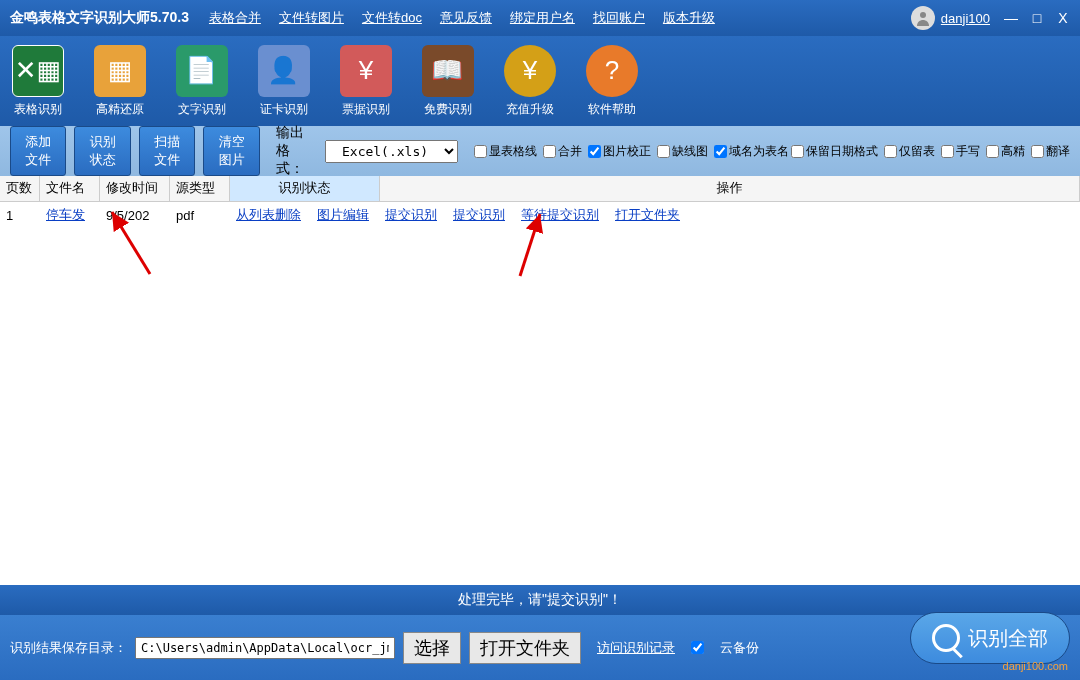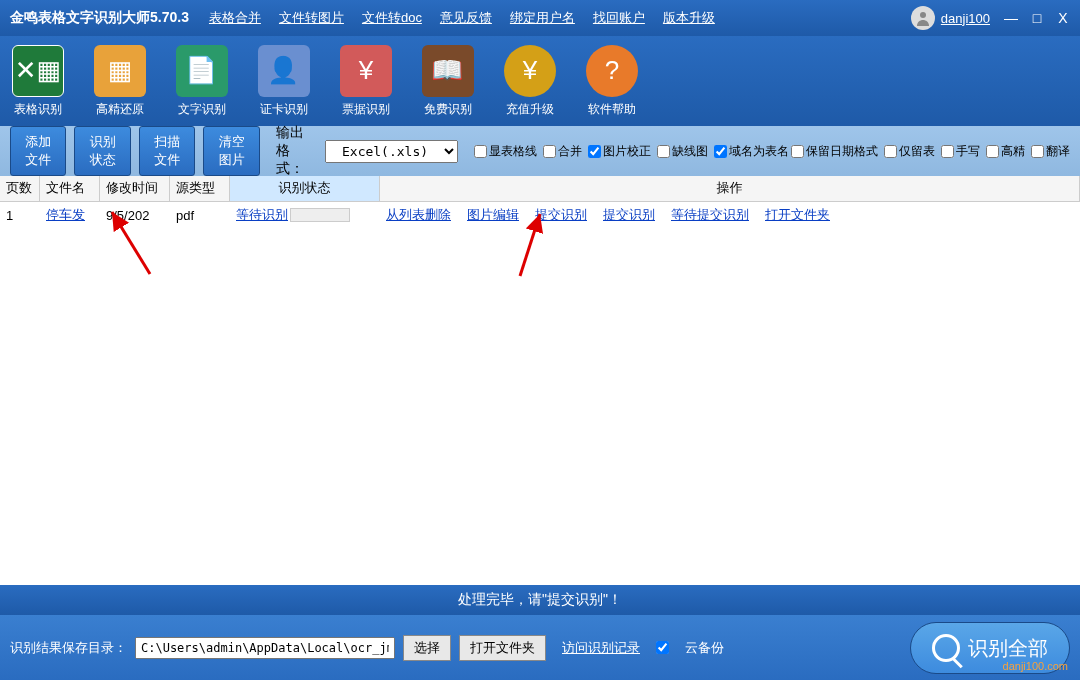--- a/index.html
+++ b/index.html
@@ -33,23 +33,23 @@
 .c-pages{width:40px;} .c-name{width:60px;} .c-time{width:70px;} .c-src{width:60px;}
 .c-status{width:150px; background:#d0e8ff; text-align:center;} 
 .c-op{flex:1; text-align:center;}
 .link{color:#0a3fc4; text-decoration:underline; cursor:pointer;}
 .row-status{width:150px; display:flex; align-items:center; gap:2px;}
 .prog{width:60px;height:14px;background:#eee;border:1px solid #ccc;display:inline-block;}
 .row-op{flex:1; display:flex; gap:16px; padding-left:10px;}
 .statusbar { height:30px; background:linear-gradient(#2a6cc0,#1e5aa8); color:#fff; display:flex; align-items:center; justify-content:center; font-size:14px; }
 .footer { height:65px; background:linear-gradient(#3a7fd0,#2a6cc0); display:flex; align-items:center; padding:16px 10px; color:#fff; gap:8px; position:relative; }
 .footer input[type=text]{ font-family:monospace; font-size:12px; width:260px; padding:2px 4px; }
-.footer .fbtn{ background:#e8e8e8; color:#000; border:1px solid #888; padding:3px 10px; cursor:pointer; font-size:13px; }
+.footer .fbtn{ background:#e8e8e8; color:#000; border:1px solid #888; padding:3px 10px; cursor:pointer; font-size:18px; }
 .footer .flink{ text-decoration:underline; cursor:pointer; margin-left:8px; }
-.big-btn{ position:absolute; right:10px; bottom:6px; width:160px; height:52px; background:linear-gradient(#5aa7e8,#3d8bde); border:1px solid #1a4a88; border-radius:28px; display:flex; align-items:center; justify-content:center; color:#fff; font-size:20px; cursor:pointer; gap:8px; }
+.big-btn{ position:absolute; right:10px; bottom:16px; width:160px; height:52px; background:linear-gradient(#5aa7e8,#3d8bde); border:1px solid #1a4a88; border-radius:28px; display:flex; align-items:center; justify-content:center; color:#fff; font-size:20px; cursor:pointer; gap:8px; }
 .big-btn .mag{ width:28px;height:28px;border:3px solid #fff;border-radius:50%; position:relative;}
 .big-btn .mag:after{content:"";position:absolute;width:3px;height:12px;background:#fff;bottom:-10px;right:-2px;transform:rotate(-45deg);}
 .wm{position:absolute;right:12px;bottom:8px;color:#f7a23c;font-size:11px;pointer-events:none;}
 svg.arrsvg{position:absolute;pointer-events:none;}
 </style>
 </head>
 <body>
 
 <div class="titlebar">
   <span class="title">金鸣表格文字识别大师5.70.3</span>
@@ -175,24 +175,20 @@
     <div class="col c-time">修改时间</div>
     <div class="col c-src">源类型</div>
     <div class="col c-status">识别状态</div>
     <div class="col c-op">操作</div>
   </div>
   <div class="grid-row">
     <div class="col c-pages">1</div>
     <div class="col c-name link">停车发</div>
     <div class="col c-time">9/5/202</div>
     <div class="col c-src">pdf</div>
-    <div class="col row-status">
-        <span class="link">等待识别</span>
-        <span class="prog"></span>
-      </div>
     <div class="col row-op">
       <span class="link">从列表删除</span>
       <span class="link">图片编辑</span>
       <span class="link">提交识别</span>
       <span class="link">提交识别</span>
       <span class="link">等待提交识别</span>
       <span class="link">打开文件夹</span>
     </div>
   </div>
   <svg class="arrsvg" style="left:90px;top:28px;" width="80" height="80">

